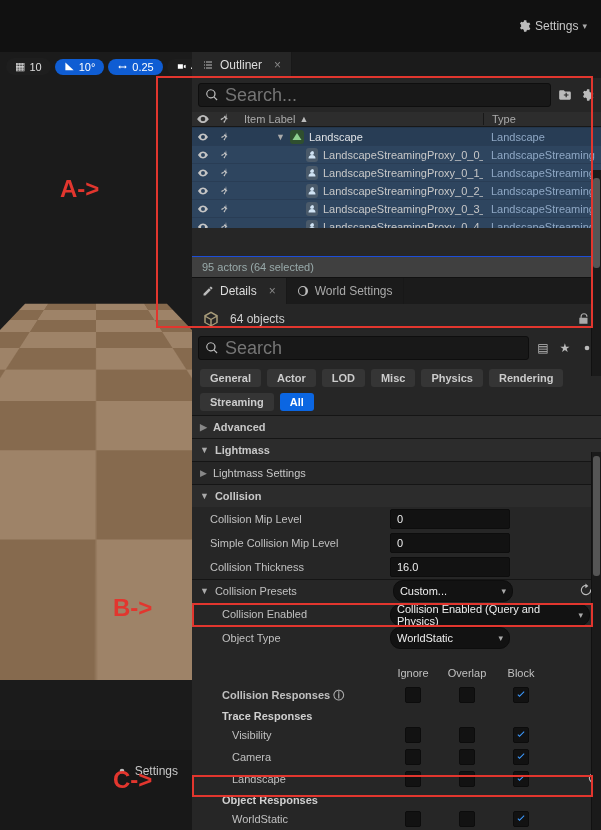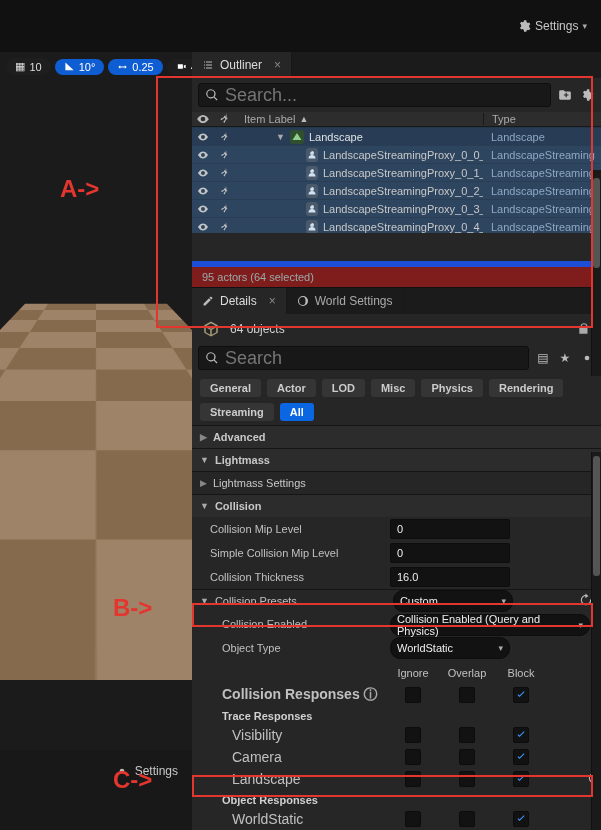--- a/index.html
+++ b/index.html
@@ -103,21 +103,21 @@
   }
   .row.parent{background:#283d55;}
   .row .vis{width:44px;display:flex;justify-content:space-around;color:#bfbfbf;}
   .row .vis svg{width:12px;height:12px;fill:#c5c5c5;}
   .row .lbl{flex:1;display:flex;align-items:center;gap:5px;padding-left:0;overflow:hidden;white-space:nowrap;}
   .row .badge{width:14px;height:14px;border-radius:3px;display:inline-flex;align-items:center;justify-content:center;}
   .row .badge svg{width:12px;height:12px;}
   .row .typ{width:118px;color:#8fa8c5;padding-left:8px;overflow:hidden;white-space:nowrap;}
   .row.parent .typ{color:#8fa8c5;}
   .row.parent .lbl{color:#dfe2e6;}
-  .footer-count{color:#9aa;padding:4px 10px;font-size:11px;background:#7f1d1d;border-top:6px solid #1d4ed8;margin-top:28px;}
+  .footer-count{color:#9aa;padding:4px 10px;font-size:11px;background:#404040;border-top:1px solid #1d4ed8;margin-top:28px;}
 
   .details-panel{flex:1;display:flex;flex-direction:column;background:#262626;border-top:1px solid #111;}
   .obj-head{
     display:flex;justify-content:space-between;align-items:center;
     padding:6px 10px;color:#d0d0d0;font-size:12px;
   }
   .obj-head .cube{width:18px;height:18px;fill:#a89c7a;}
   .lock{width:14px;height:14px;fill:#aaa;}
 
   .filter-chips{display:flex;flex-wrap:wrap;gap:6px;padding:4px 8px;}
@@ -148,27 +148,27 @@
     background:#121212;border:1px solid #0d0d0d;border-radius:10px;
     height:22px;color:#eee;padding:0 6px;font-size:11px;
     display:inline-flex;align-items:center;justify-content:space-between;
     width:200px;gap:8px;
   }
   .select.nar{width:120px;}
   .select .car{font-size:9px;color:#aaa;}
   .reset{margin-left:auto;color:#bbb;}
   .reset svg{width:14px;height:14px;fill:#bbb;}
 
-  .resp-grid{margin-left:18px;margin-top:2px;}
+  .resp-grid{margin-left:18px;margin-top:12px;}
   .resp-head{display:flex;color:#c0c0c0;font-size:11px;height:22px;align-items:center;}
   .resp-head .lab{flex:0 0 176px;}
   .resp-head .col{width:54px;text-align:center;}
   .resp-sub{font-weight:600;color:#d0d0d0;font-size:11px;padding:4px 0 2px 12px;}
   .resp-row{display:flex;align-items:center;height:22px;}
-  .resp-row .lab{flex:0 0 176px;padding-left:22px;font-size:14px;color:#c0c0c0;}
+  .resp-row .lab{flex:0 0 176px;padding-left:22px;font-size:11px;color:#c0c0c0;}
   .resp-row .col{width:54px;display:flex;justify-content:center;}
   .cb{width:16px;height:16px;background:#121212;border:1px solid #0c0c0c;border-radius:2px;display:inline-flex;align-items:center;justify-content:center;}
   .cb.on svg{width:12px;height:12px;fill:#3d9aff;}
 
   .callout{
     position:absolute;border:2px solid #e2362e;pointer-events:none;z-index:20;
   }
   .call-lbl{
     position:absolute;color:#e2362e;font-weight:700;font-size:24px;z-index:21;
   }

